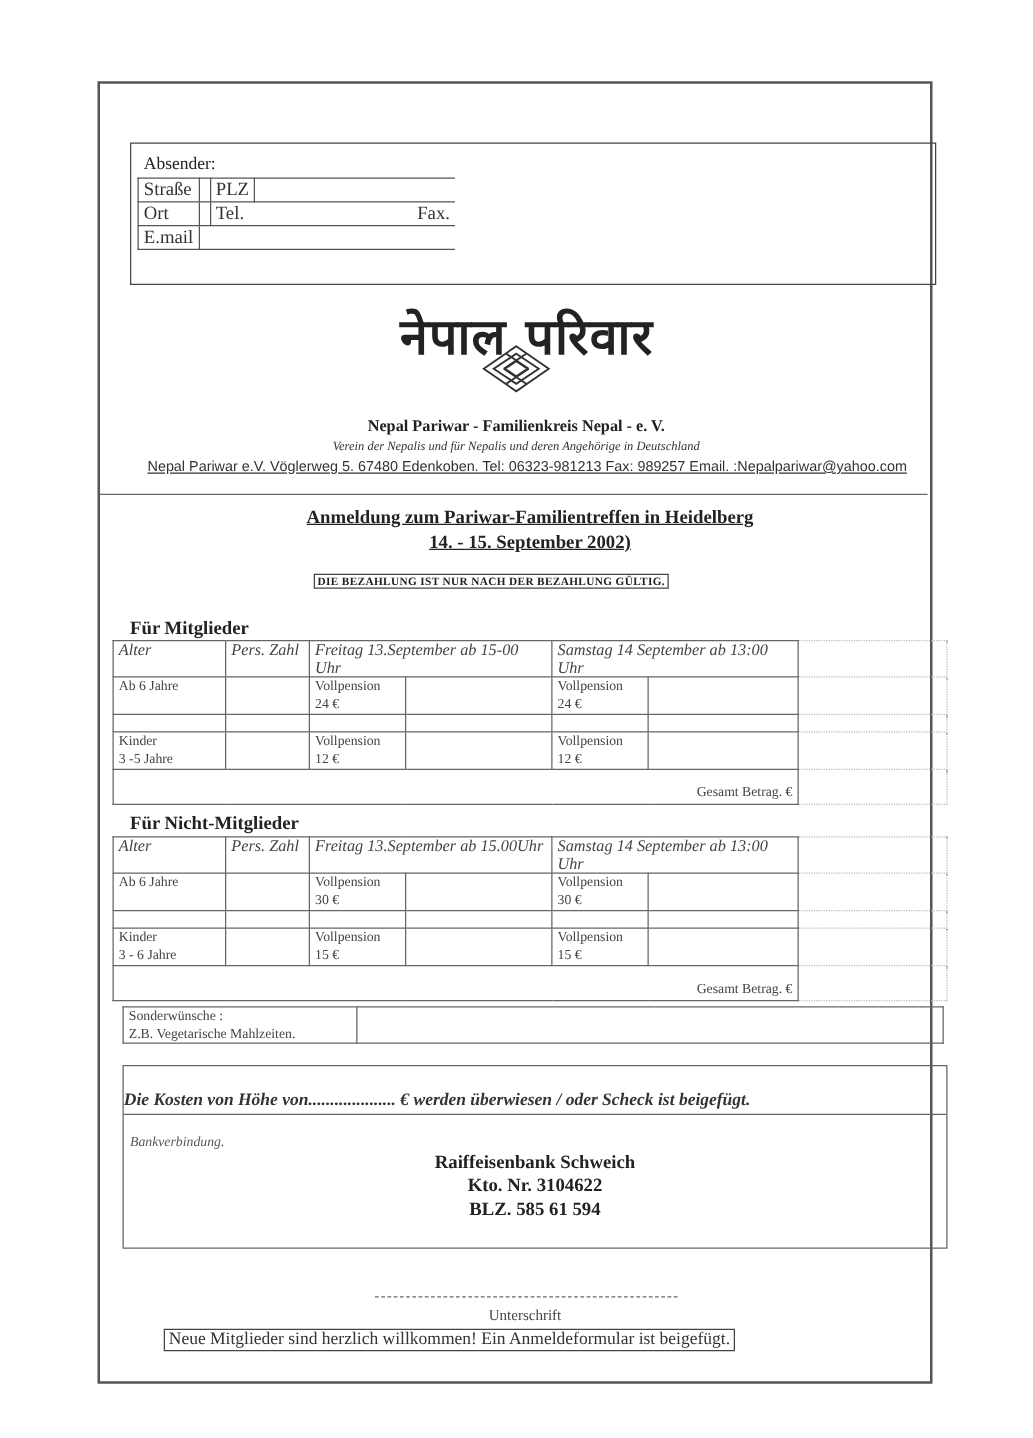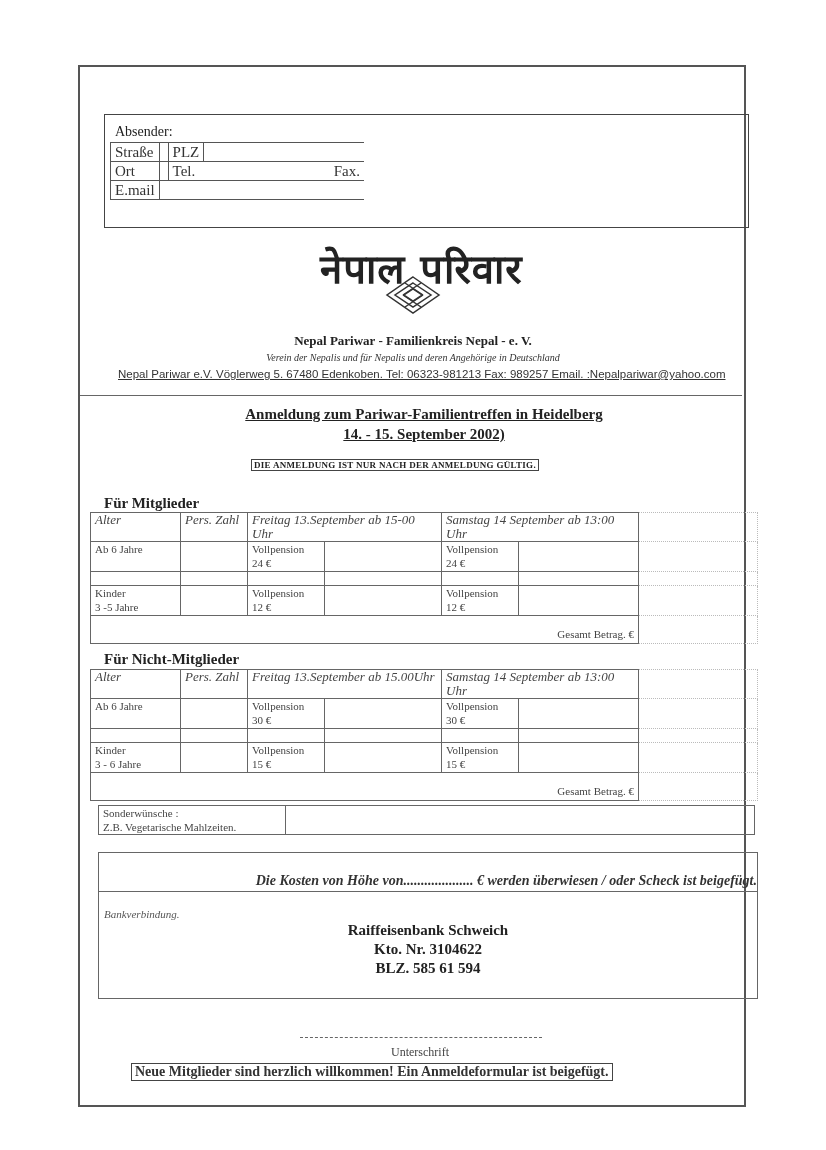--- a/index.html
+++ b/index.html
@@ -25,27 +25,27 @@
   .reg table { border-collapse:collapse; font-size:11px; color:#444; }
   .reg td { border:1px solid #666; vertical-align:top; padding:0 4px; line-height:14px; }
   .reg td.h { font-style:italic; height:13px; font-size:13px; }
   .reg td.light { border-color:#bbb; border-style:dotted; }
   .reg td.tot { text-align:right; vertical-align:bottom; padding-bottom:2px; }
   
   .wishes { position:absolute; left:98px; top:805px; border-collapse:collapse; font-size:11px; color:#444; }
   .wishes td { border:1px solid #666; padding:0 4px; line-height:14px; vertical-align:top; }
   
   .pay { position:absolute; left:98px; top:852px; width:658px; height:145px; border:1px solid #666; }
-  .pay .cost { position:absolute; left:0; width:100%; top:20px; text-align:right; font-size:14px; font-weight:bold; font-style:italic; color:#333; }
+  .pay .cost { position:absolute; left:0; width:100%; top:20px; text-align:left; font-size:14px; font-weight:bold; font-style:italic; color:#333; }
   .pay .costline { position:absolute; left:0; top:38px; width:100%; border-top:1px solid #666; }
   .pay .bank-label { position:absolute; left:5px; top:55px; font-size:11px; font-style:italic; color:#555; }
   .pay .bank { position:absolute; left:0; width:100%; top:68px; text-align:center; font-size:15px; font-weight:bold; line-height:19px; color:#222; }
   .sigline { position:absolute; left:300px; top:1037px; width:242px; border-top:1px dashed #666; }
   .siglabel { position:absolute; left:0; width:840px; top:1045px; text-align:center; font-size:12px; color:#444; }
-  .welcome { position:absolute; left:131px; top:1063px; border:1px solid #444; padding:0 3px; font-size:14px; font-weight:bold; color:#333; white-space:nowrap; }
+  .welcome { position:absolute; left:131px; top:1063px; border:1px solid #444; padding:0 3px; font-size:14px; font-weight:normal; color:#333; white-space:nowrap; }
 </style>
 </head>
 <body>
 
 <div class="frame"></div>
 
 <div class="sender">
   <div class="title">Absender:</div>
   <table>
     <tbody>
@@ -81,21 +81,21 @@
 
 <div class="org-name">Nepal Pariwar  - Familienkreis Nepal - e. V.</div>
 <div class="org-sub">Verein der Nepalis und für Nepalis und deren Angehörige in Deutschland</div>
 <div class="org-addr">Nepal Pariwar e.V. Vöglerweg 5. 67480 Edenkoben. Tel: 06323-981213 Fax: 989257 Email. :Nepalpariwar@yahoo.com</div>
 <div class="divider"></div>
 
 <div class="main-title">
   <div>Anmeldung zum Pariwar-Familientreffen in Heidelberg</div>
   <div>14. - 15. September 2002)</div>
 </div>
-<div class="notice">DIE ANMELDUNG IST NUR NACH DER ANMELDUNG GÜLTIG.</div>
+<div class="notice">DIE BEZAHLUNG IST NUR NACH DER BEZAHLUNG GÜLTIG.</div>
 
 <div class="sect-title" style="top:495px">Für Mitglieder</div>
 <div class="reg" style="top:512px">
   <table>
     <tbody>
         <tr>
       <td class="h" style="width:81px">Alter</td>
       <td class="h" style="width:58px">Pers. Zahl</td>
       <td class="h" colspan="2" style="width:185px">Freitag 13.September ab 15-00 Uhr</td>
       <td class="h" colspan="2" style="width:188px">Samstag 14 September ab 13:00 Uhr</td>

